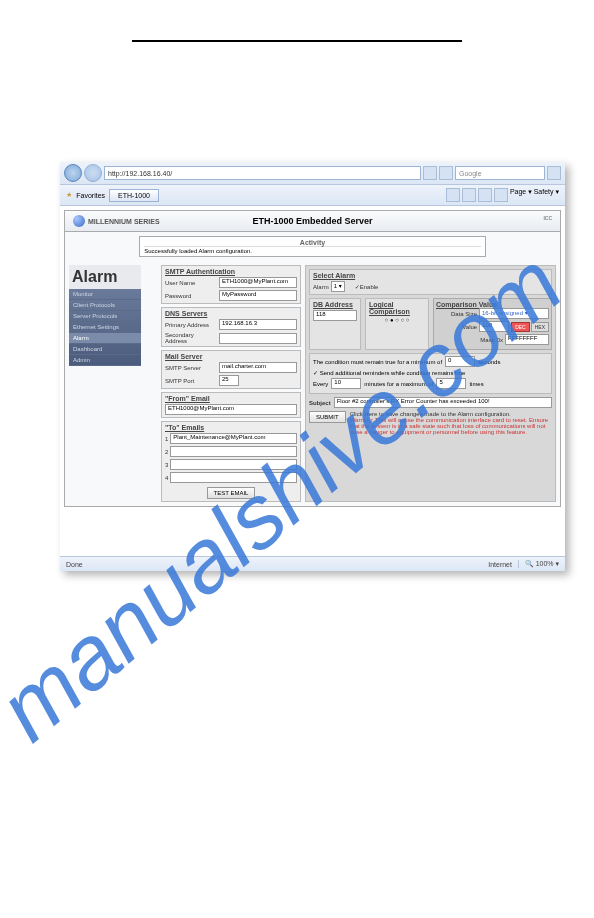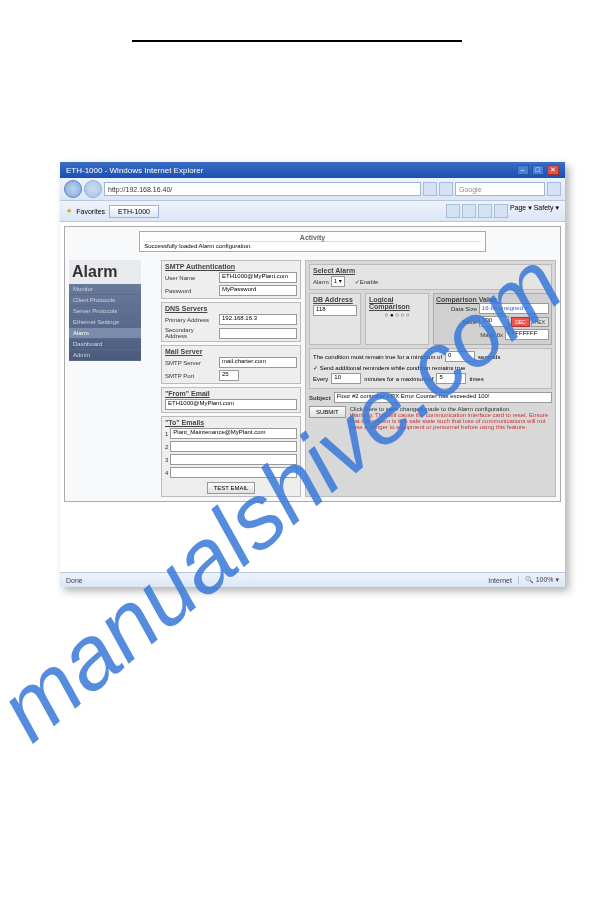--- a/index.html
+++ b/index.html
@@ -62,28 +62,20 @@
 .watermark{position:absolute;top:0;left:0;width:594px;height:918px;pointer-events:none;z-index:99}
 .watermark svg{width:594px;height:918px}
 </style>
 </head>
 <body>
 
 <div class="page">
   <div class="rule"></div>
   <div class="screenshot">
 
-    <div class="titlebar">
-      <span>ETH-1000 - Windows Internet Explorer</span>
-      <span class="wbtns">
-        <span>–</span>
-        <span>□</span>
-        <span class="cl">✕</span>
-      </span>
-    </div>
 
     <div class="toolbar">
       <div class="navbtn"></div>
       <div class="navbtn" style="opacity:.6"></div>
       <div class="addr">
           <span>http://192.168.16.40/</span>
         </div>
       <div class="tbi"></div>
       <div class="tbi"></div>
       <div class="searchbox">
@@ -101,20 +93,28 @@
         <div class="tbi"></div>
         <div class="tbi"></div>
         <div class="tbi"></div>
         <span style="font-size:7px">Page ▾</span>
         <span style="font-size:7px">Safety ▾</span>
       </div>
     </div>
 
     <div class="content">
       <div class="inner">
+        <div class="header">
+          <div class="logo">
+              <div class="globe"></div>
+              <span>MILLENNIUM SERIES</span>
+            </div>
+          <span>ETH-1000 Embedded Server</span>
+          <div class="icc">ICC</div>
+        </div>
         <div class="activity">
           <div class="acttitle">Activity</div>
           <div>Successfully loaded Alarm configuration.</div>
         </div>
 
         <div class="main">
           <div>
             <div class="side-title">Alarm</div>
             <div class="sidebar">
               <div class="side-item">Monitor</div>

